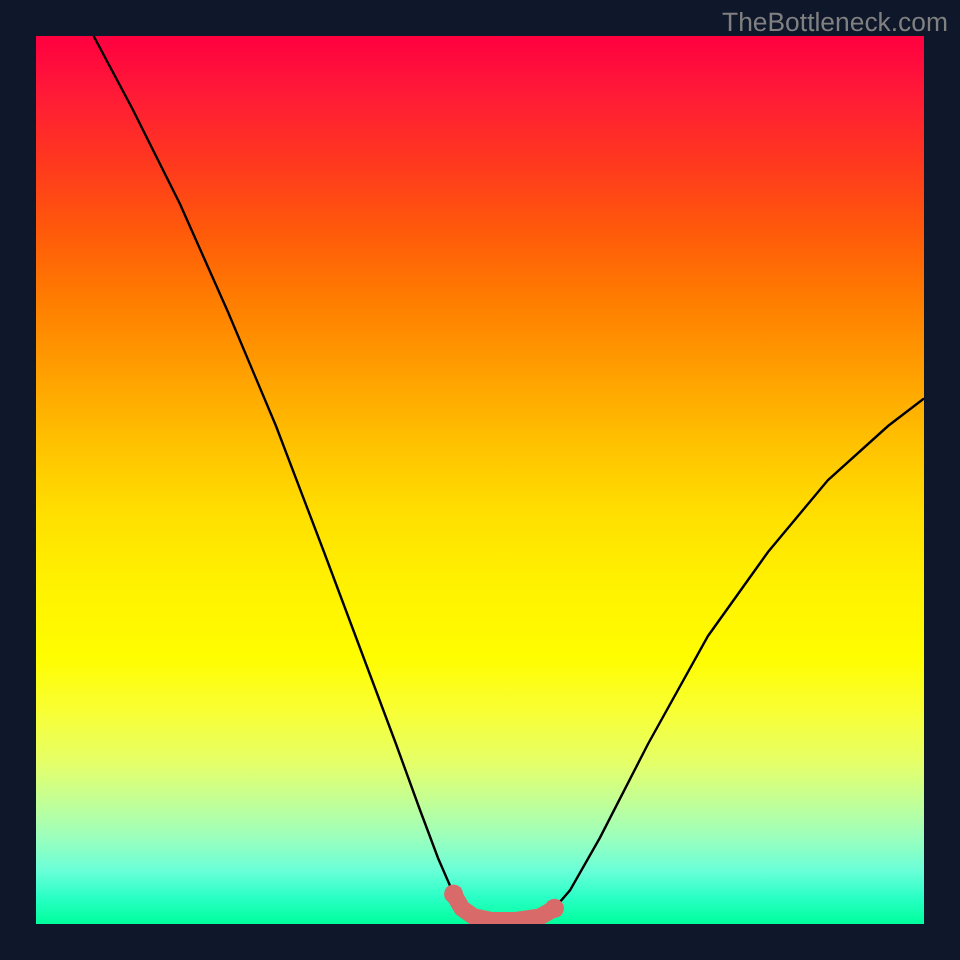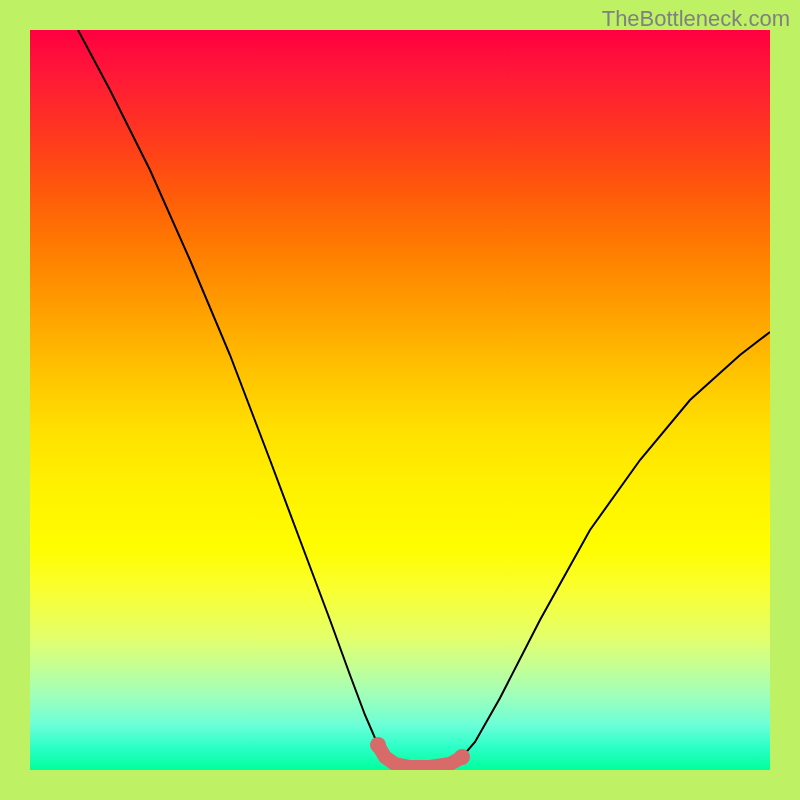--- a/index.html
+++ b/index.html
@@ -6,21 +6,21 @@
     margin: 0;
     padding: 0;
     width: 800px;
     height: 800px;
     overflow: hidden;
   }
   .stage {
     position: relative;
     width: 800px;
     height: 800px;
-    background: #bef264;
+    background: #0f172a;
   }
   .plot-area {
     position: absolute;
     left: 30px;
     top: 30px;
     width: 740px;
     height: 740px;
     background: linear-gradient(to bottom,
       #ff0040 0%,
       #ff1838 6%,

